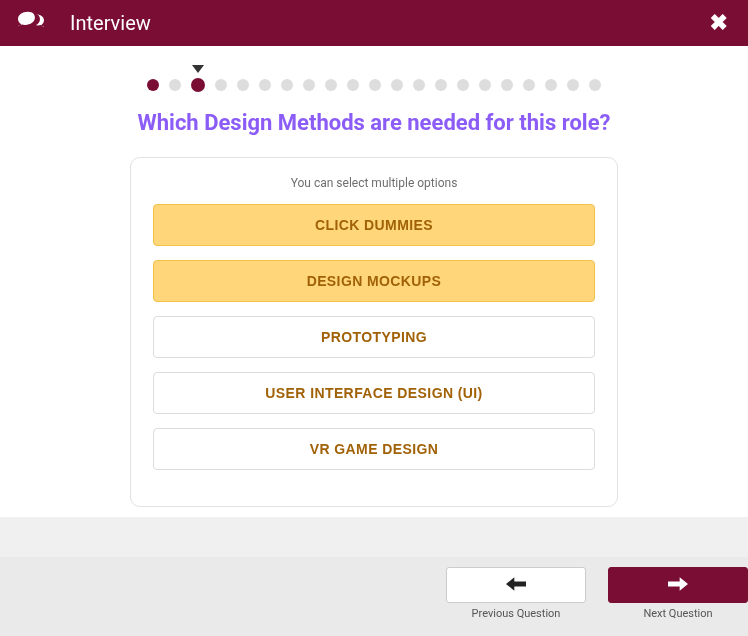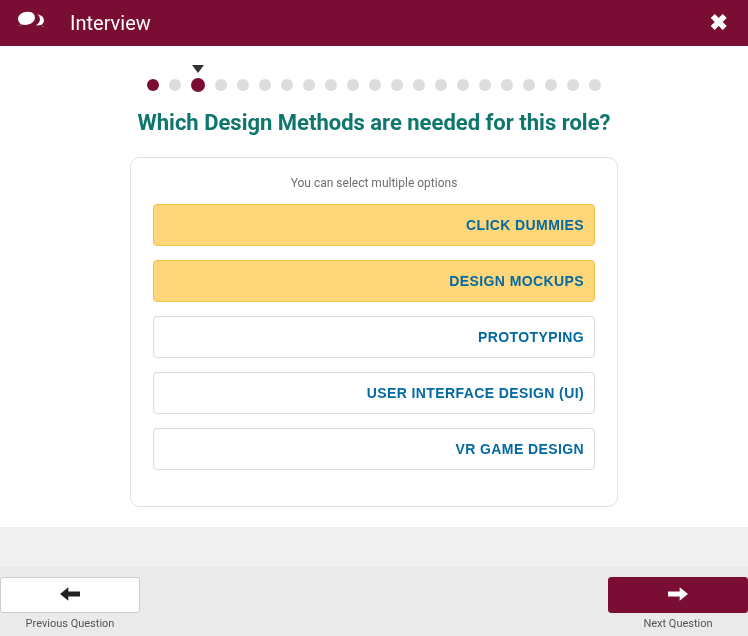--- a/index.html
+++ b/index.html
@@ -73,62 +73,62 @@
     width: 12px; height: 12px;
     border-radius: 50%;
     background: #ddd;
   }
   .dot.filled { background: #7a0d34; }
   .dot.current { width: 14px; height: 14px; background: #7a0d34; margin-top: -1px; }
   .question {
     text-align: center;
     font-size: 22px;
     font-weight: 700;
-    color: #0f766e;
+    color: #8b5cf6;
     padding: 0 20px 22px 20px;
   }
   .card {
     width: 488px;
     margin: 0 auto 20px auto;
     border: 1px solid #e2e2e2;
     border-radius: 10px;
     padding: 18px 22px 22px 22px;
     background: #fff;
   }
   .hint {
     text-align: center;
     font-size: 12px;
     color: #6f6f6f;
     margin-bottom: 14px;
   }
   .option {
     display: block;
     width: 100%;
-    text-align: right;
+    text-align: center;
     padding: 12px 10px;
     font-size: 14px;
     font-weight: 600;
     letter-spacing: .4px;
-    color: #0369a1;
+    color: #a16207;
     border: 1px solid #dcdcdc;
     border-radius: 4px;
     background: #fff;
     margin-bottom: 14px;
     cursor: pointer;
     text-transform: uppercase;
   }
   .option.selected {
     background: #ffd77a;
     border-color: #f0c14b;
   }
   .footer {
     background: #eaeaea;
-    padding: 10px 0 6px 0;
-    display: flex;
-    justify-content: space-between;
+    padding: 10px 0 16px 0;
+    display: flex;
+    justify-content: flex-end;
     gap: 22px;
     margin-top: 40px;
   }
   .nav-col { text-align: center; }
   .nav-btn {
     width: 140px;
     height: 36px;
     border-radius: 3px;
     display: flex;
     align-items: center;

